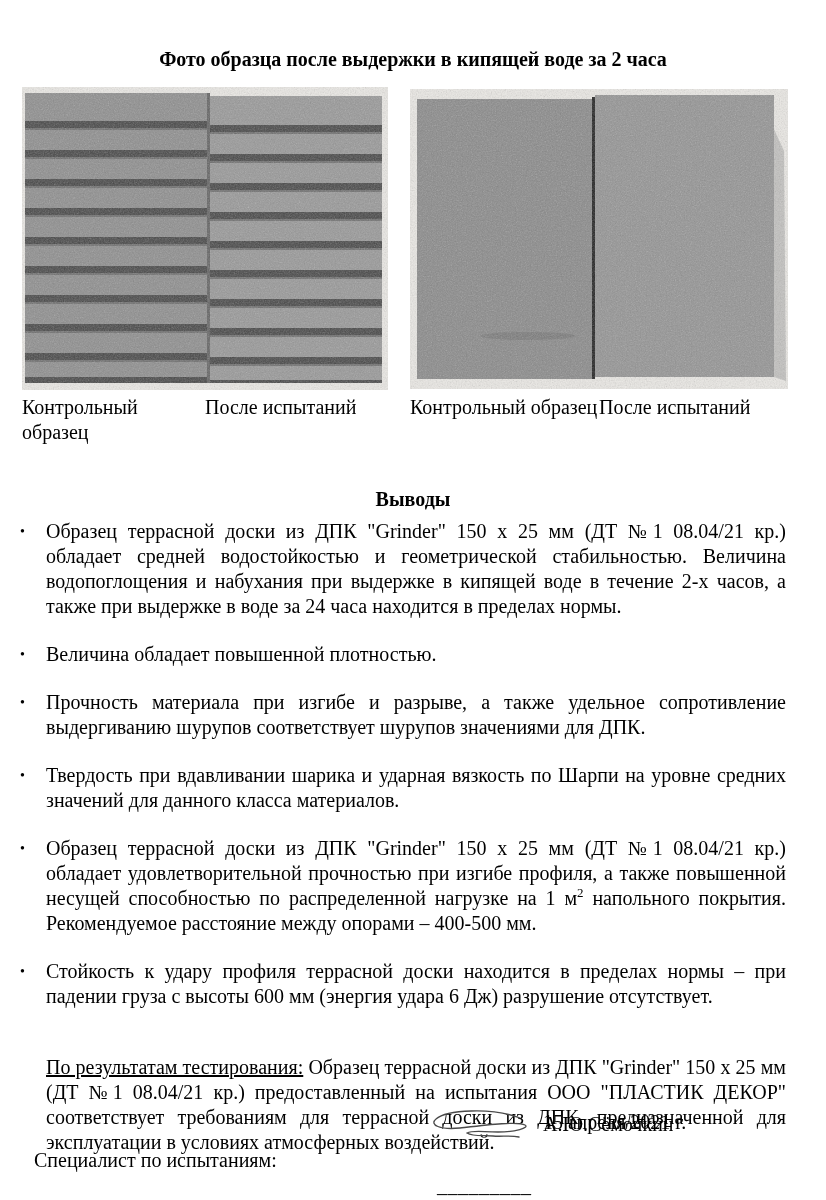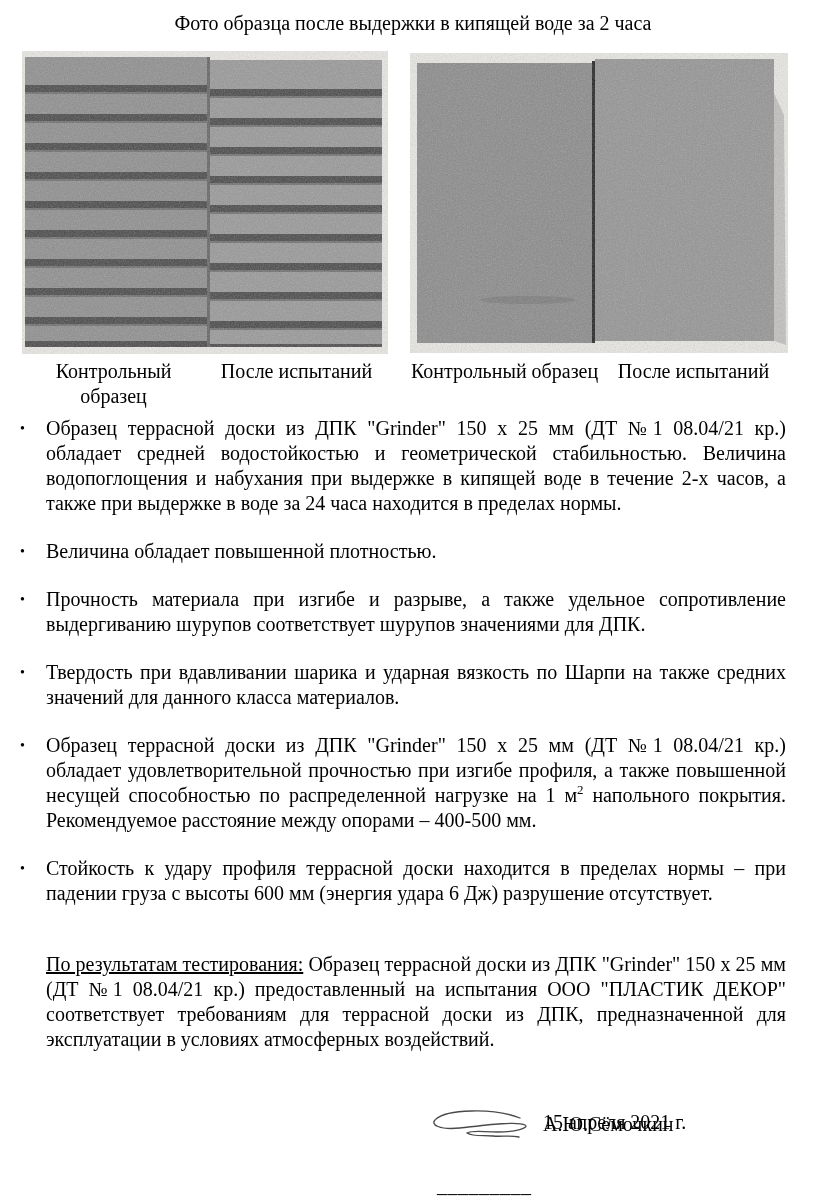--- a/index.html
+++ b/index.html
@@ -5,39 +5,39 @@
   html,body{margin:0;padding:0;background:#ffffff;}
   .page{
     position:relative;
     width:826px;height:1200px;
     background:#ffffff;
     font-family:"Liberation Serif","DejaVu Serif",serif;
     font-size:20px;line-height:25px;color:#000;
     overflow:hidden;
   }
   .title{
-    padding-top:11px;
     text-align:center;
-    font-weight:normal;
+    font-weight:bold;
     font-size:20px;
+    margin-top:47px;
   }
   .photos{
     display:flex;
     margin:15px 0 0 22px;
   }
   figure{margin:0;padding:0;}
   .photo-left{width:366px;height:303px;}
   .photo-right{width:378px;height:300px;margin-left:22px;margin-top:2px;}
   .photo-left svg,.photo-right svg{display:block;}
   .groove{fill:#474747;}
   .groove-soft{fill:#6e6e6e;}
   .captions{display:flex;margin:5px 0 0 22px;}
   .caption-pair{display:flex;width:366px;}
   .caption-pair.right{width:378px;margin-left:22px;}
-  .caption-pair span{display:block;width:50%;text-align:center;font-size:20px;}
+  .caption-pair span{display:block;width:50%;font-size:20px;}
   .heading{
     margin-top:42px;
     text-align:center;
     font-weight:bold;
     font-size:20px;
   }
   .bullets{margin:7px 40px 0 20px;}
   .bullet{display:flex;margin-bottom:23px;}
   .marker{width:26px;flex:none;font-size:14px;line-height:25px;}
   .btext{
@@ -159,51 +159,53 @@
     <div class="caption-pair">
       <span>Контрольный образец</span>
       <span>После испытаний</span>
     </div>
     <div class="caption-pair right">
       <span>Контрольный образец</span>
       <span>После испытаний</span>
     </div>
   </div>
 
+  <div class="heading">Выводы</div>
 
   <div class="bullets">
     <div class="bullet">
       <span class="marker">•</span>
       <p class="btext">Образец террасной доски из ДПК "Grinder" 150 х 25 мм (ДТ №1 08.04/21 кр.) обладает средней водостойкостью и геометрической стабильностью. Величина водопоглощения и набухания при выдержке в кипящей воде в течение 2-х часов, а также при выдержке в воде за 24 часа находится в пределах нормы.</p>
     </div>
     <div class="bullet">
       <span class="marker">•</span>
       <p class="btext">Величина обладает повышенной плотностью.</p>
     </div>
     <div class="bullet">
       <span class="marker">•</span>
       <p class="btext">Прочность материала при изгибе и разрыве, а также удельное сопротивление выдергиванию шурупов соответствует шурупов значениями для ДПК.</p>
     </div>
     <div class="bullet">
       <span class="marker">•</span>
-      <p class="btext">Твердость при вдавливании шарика и ударная вязкость по Шарпи на также средних значений для данного класса материалов.</p>
+      <p class="btext">Твердость при вдавливании шарика и ударная вязкость по Шарпи на уровне средних значений для данного класса материалов.</p>
     </div>
     <div class="bullet">
       <span class="marker">•</span>
       <p class="btext"><span>Образец террасной доски из ДПК "Grinder" 150 х 25 мм (ДТ №1 08.04/21 кр.) обладает удовлетворительной прочностью при изгибе профиля, а также повышенной несущей способностью по распределенной нагрузке на 1 м</span><sup>2</sup><span> напольного покрытия. Рекомендуемое расстояние между опорами – 400-500 мм.</span></p>
     </div>
     <div class="bullet">
       <span class="marker">•</span>
       <p class="btext">Стойкость к удару профиля террасной доски находится в пределах нормы – при падении груза с высоты 600 мм (энергия удара 6 Дж) разрушение отсутствует.</p>
     </div>
   </div>
 
   <p class="summary"><span class="lead">По результатам тестирования:</span><span> Образец террасной доски из ДПК "Grinder" 150 х 25 мм (ДТ №1 08.04/21 кр.) предоставленный на испытания ООО "ПЛАСТИК ДЕКОР" соответствует требованиям для террасной доски из ДПК, предназначенной для эксплуатации в условиях атмосферных воздействий.</span></p>
 
   <svg class="sig-scribble" width="112" height="46" viewBox="0 0 112 46">
     <path d="M 96 14 C 68 3 22 6 12 15 C 5 21 16 26 36 24 C 62 21 94 17 101 21 C 106 24 91 28 74 28 C 58 28 49 26 43 29 C 49 33 60 31 69 32 C 77 33 86 31 95 33" fill="none" stroke="#4a4a4a" stroke-width="1.3" stroke-linecap="round"></path>
   </svg>
 
+  <span class="sig-label-specialist">Специалист по испытаниям:</span>
   <span class="sig-line">_________</span>
   <span class="sig-name">А.Ю.Сёмочкин</span>
   <span class="sig-date">15 апреля 2021 г.</span>
 
 </div>
 
 </body></html>

